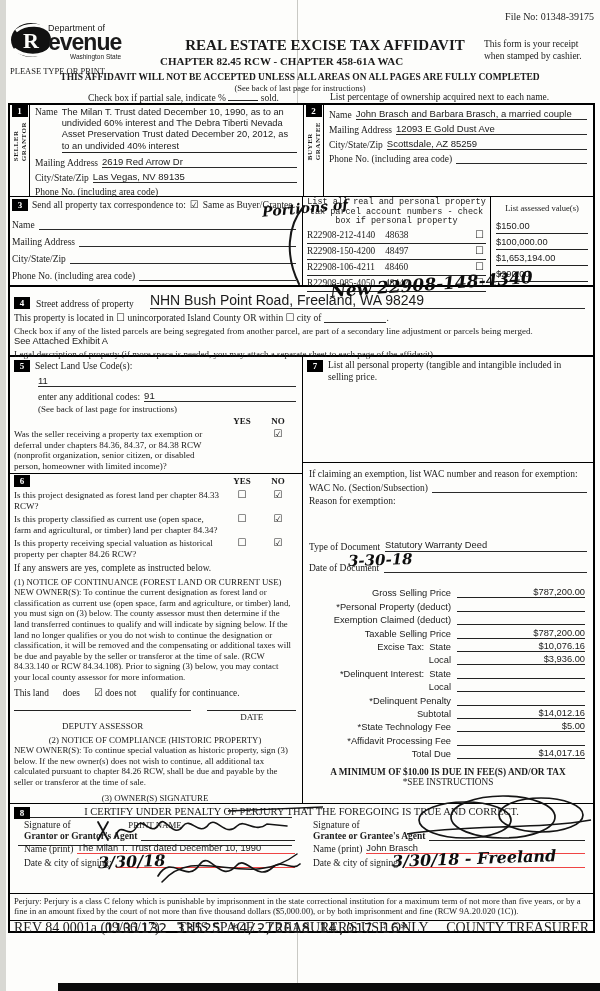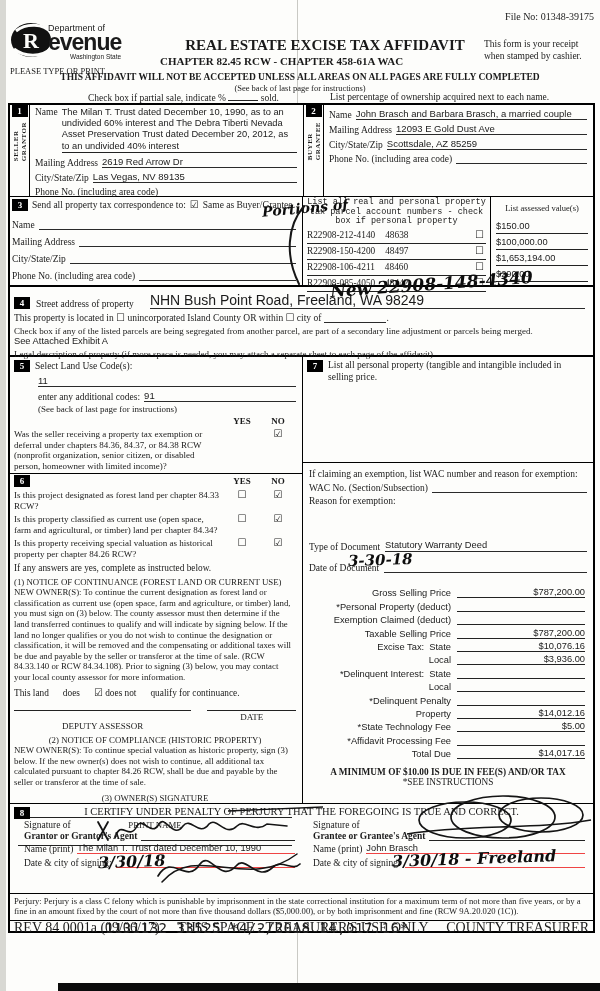--- a/index.html
+++ b/index.html
@@ -426,21 +426,21 @@
             </div>
           <div class="frow">
               <span class="flabel">Local</span>
               <span class="fval"></span>
             </div>
           <div class="frow">
               <span class="flabel">*Delinquent Penalty</span>
               <span class="fval"></span>
             </div>
           <div class="frow">
-              <span class="flabel">Property</span>
+              <span class="flabel">Subtotal</span>
               <span class="fval">$14,012.16</span>
             </div>
           <div class="frow">
               <span class="flabel">*State Technology Fee</span>
               <span class="fval">$5.00</span>
             </div>
           <div class="frow">
               <span class="flabel">*Affidavit Processing Fee</span>
               <span class="fval"></span>
             </div>

